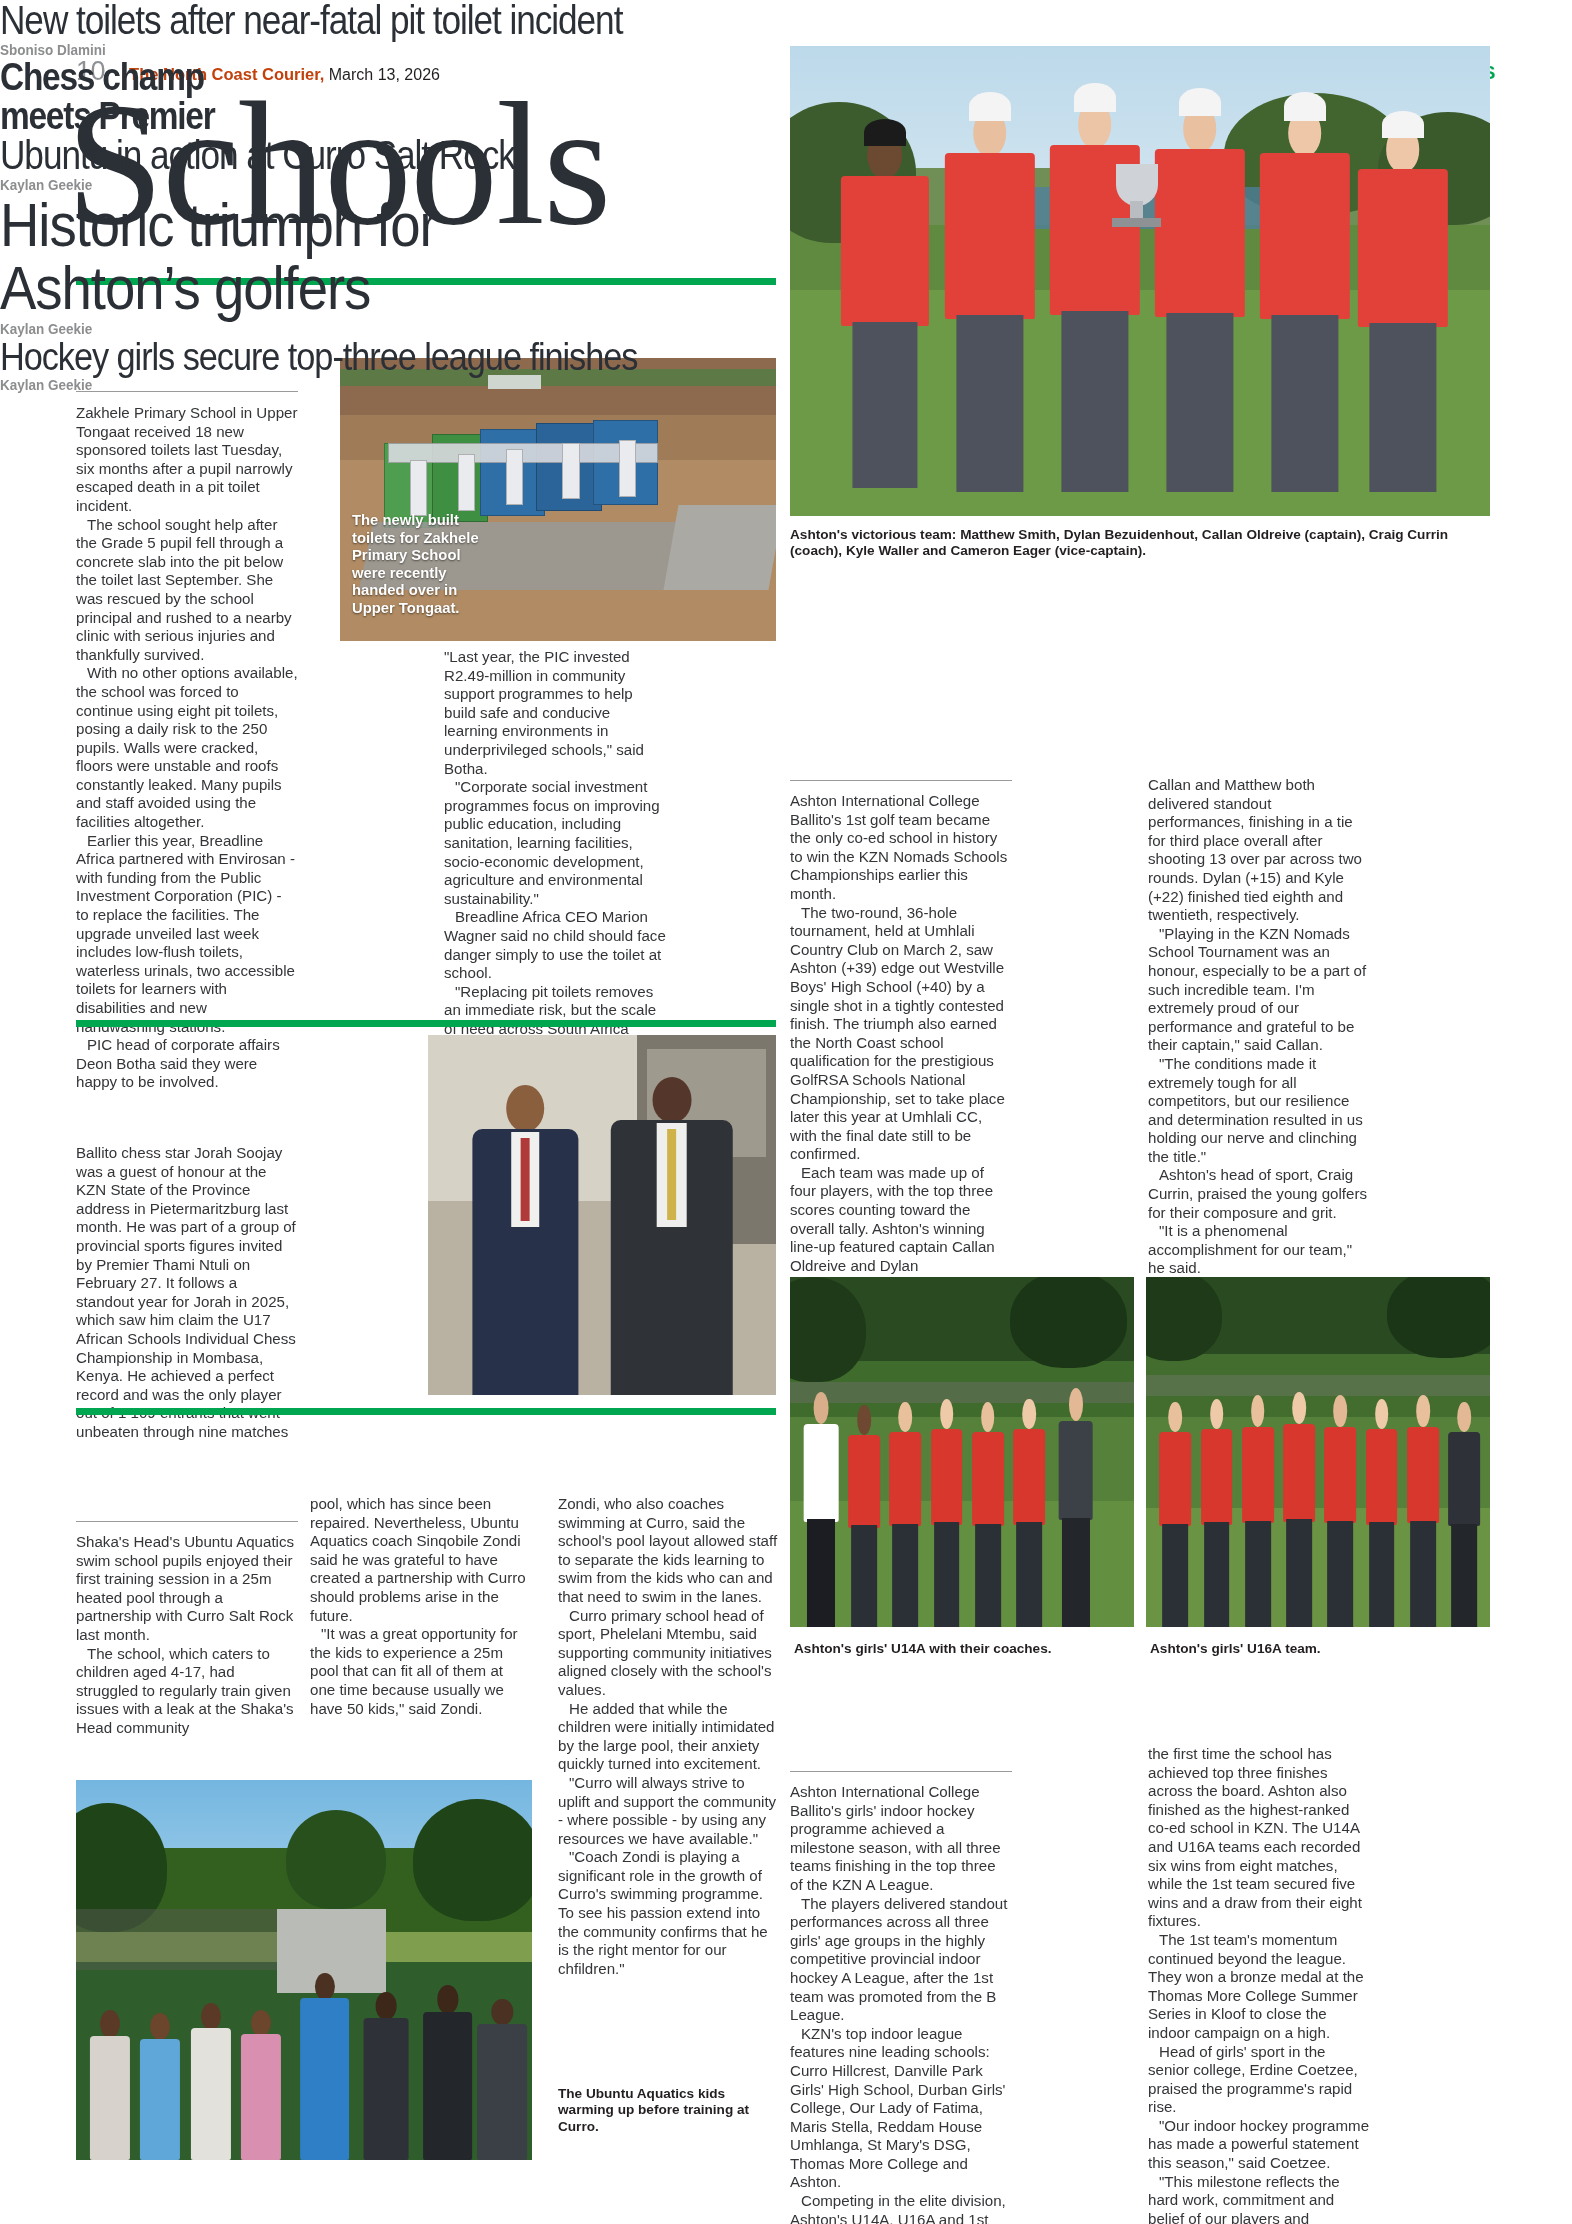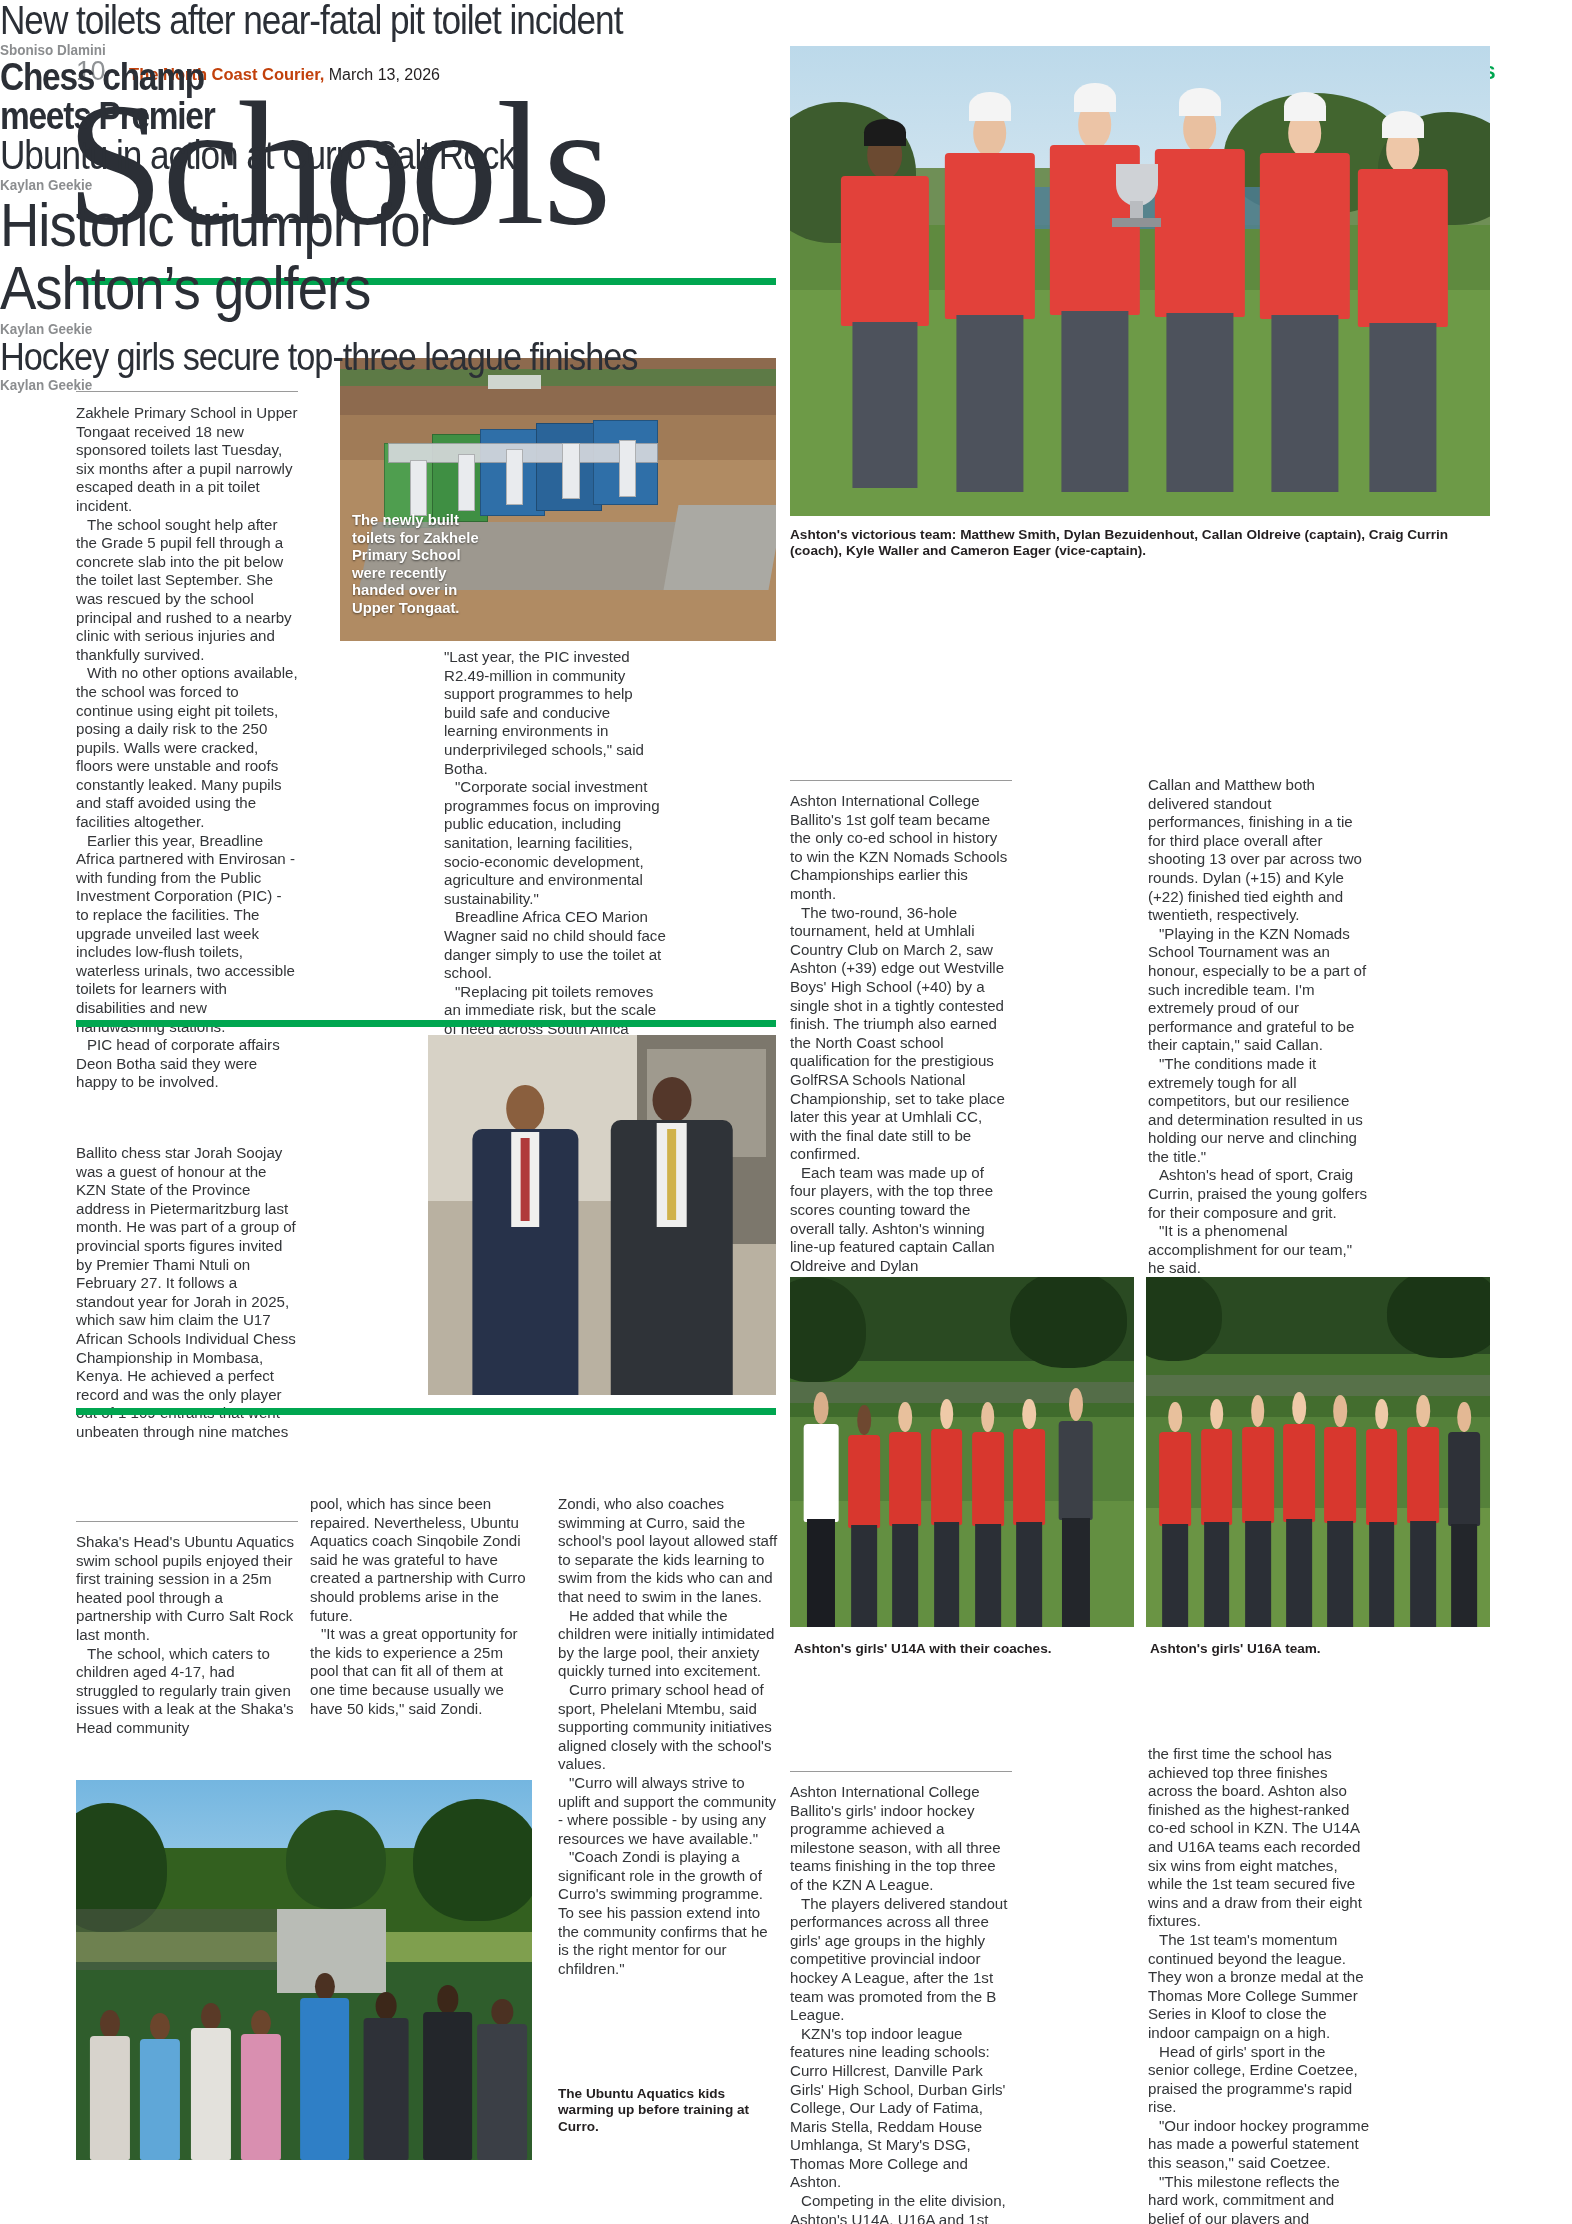--- a/index.html
+++ b/index.html
@@ -246,22 +246,22 @@
     <p>The school, which caters to children aged 4-17, had struggled to regularly train given issues with a leak at the Shaka's Head community</p>
   </div>
 
   <div class="col" style="left:310px; top:1495px; width:222px;">
     <p class="first">pool, which has since been repaired. Nevertheless, Ubuntu Aquatics coach Sinqobile Zondi said he was grateful to have created a partnership with Curro should problems arise in the future.</p>
     <p>"It was a great opportunity for the kids to experience a 25m pool that can fit all of them at one time because usually we have 50 kids," said Zondi.</p>
   </div>
 
   <div class="col" style="left:558px; top:1495px; width:222px;">
     <p class="first">Zondi, who also coaches swimming at Curro, said the school's pool layout allowed staff to separate the kids learning to swim from the kids who can and that need to swim in the lanes.</p>
+    <p>Curro primary school head of sport, Phelelani Mtembu, said supporting community initiatives aligned closely with the school's values.</p>
     <p>He added that while the children were initially intimidated by the large pool, their anxiety quickly turned into excitement.</p>
-    <p>Curro primary school head of sport, Phelelani Mtembu, said supporting community initiatives aligned closely with the school's values.</p>
     <p>"Curro will always strive to uplift and support the community - where possible - by using any resources we have available."</p>
     <p>"Coach Zondi is playing a significant role in the growth of Curro's swimming programme. To see his passion extend into the community confirms that he is the right mentor for our chfildren."</p>
   </div>
 
   <div class="cap" style="left:558px; top:2086px; width:222px;">The Ubuntu Aquatics kids warming up before training at Curro.</div>
 
   <div class="photo" style="left:76px; top:1780px; width:456px; height:380px;">
     <div class="ph-sky" style="height:40%; background:linear-gradient(#74b6e0,#a9d3ec);"></div>
     <div style="position:absolute;left:0;top:18%;width:100%;height:26%;background:#33601f;"></div>
     <div style="position:absolute;left:0;top:40%;width:100%;height:10%;background:#7f9f4e;"></div>

